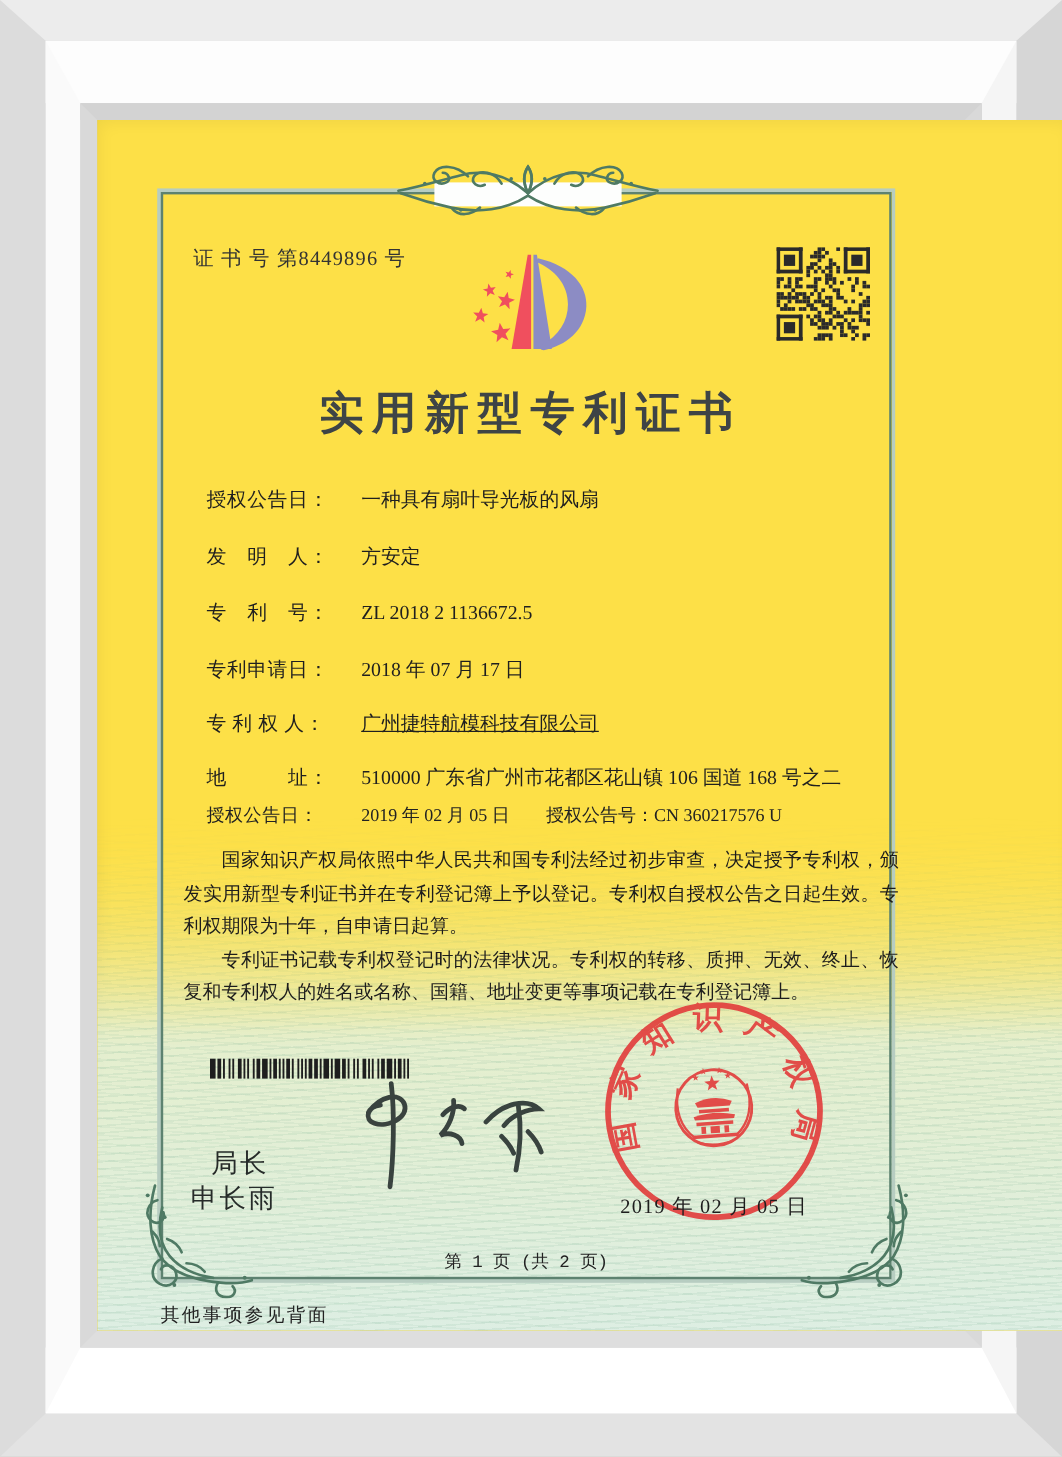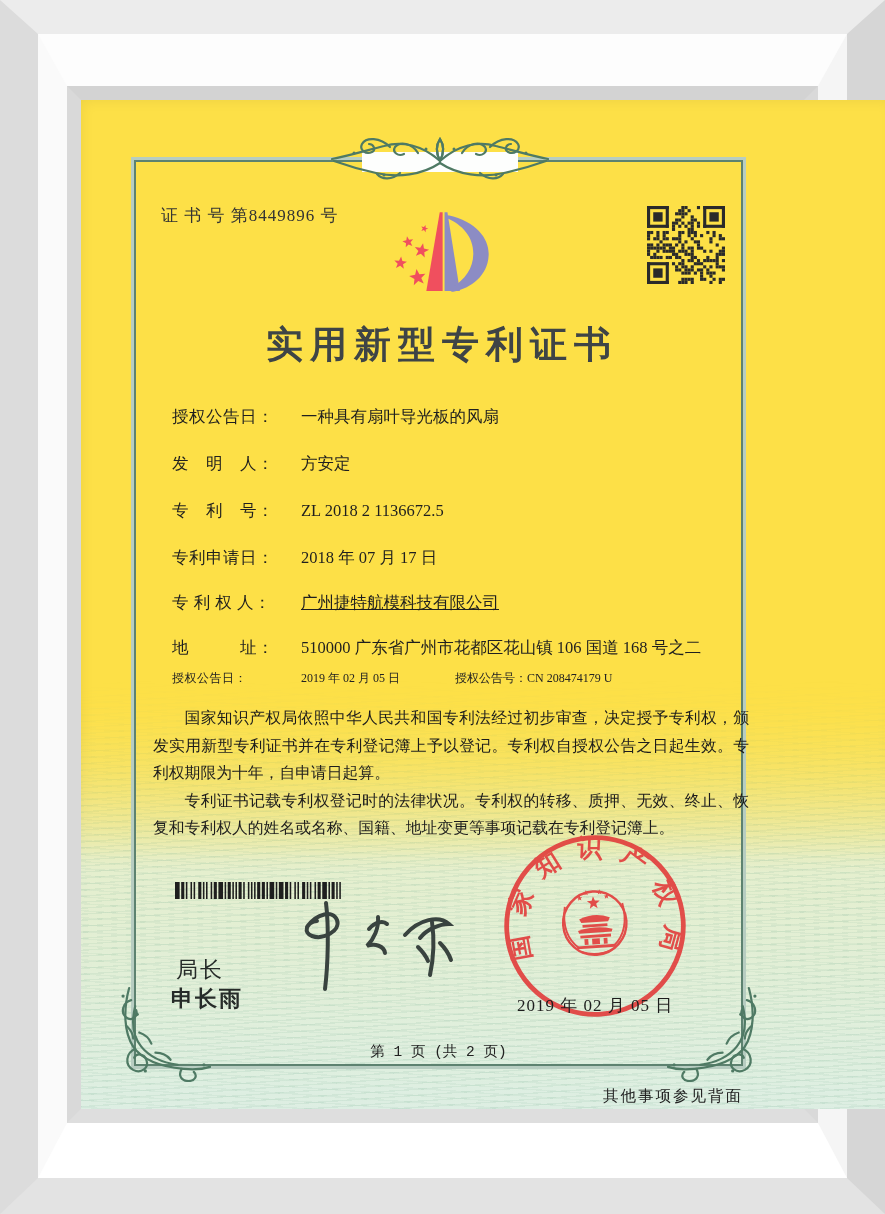--- a/index.html
+++ b/index.html
@@ -28,30 +28,30 @@
     -webkit-mask-image:linear-gradient(180deg,transparent 0,#000 42%);
     mask-image:linear-gradient(180deg,transparent 0,#000 42%);}
   .border-rect{position:absolute;left:53px;top:60px;width:609px;height:906px;
     border:2px solid var(--border-green);box-shadow:0 0 0 3px #b7cdc1;}
   .cert-no{left:80px;top:104px;font-size:17px;letter-spacing:1px;color:#333;white-space:nowrap;}
   .title{left:53px;top:220px;width:609px;text-align:center;font-size:37px;font-weight:600;
          letter-spacing:7px;padding-left:7px;color:#3e4446;white-space:nowrap;}
   .frow{position:absolute;left:0;white-space:nowrap;font-size:16.5px;color:#1f1f1f;}
   .flabel{display:inline-block;width:129px;letter-spacing:.5px;}
   .fields{left:91px;top:306px;width:560px;height:260px;}
-  .grant{left:91px;top:570px;width:560px;font-size:12px;white-space:nowrap;}
+  .grant{left:91px;top:570px;width:560px;font-size:15px;white-space:nowrap;}
   .grant .pair2{position:absolute;left:283px;top:0;}
   .paras{left:72px;top:604px;width:596px;font-size:15.8px;line-height:27.5px;
          text-align:justify;color:#1c1c1c;}
   .paras p{text-indent:2em;}
   .director{font-size:22px;color:#262b29;letter-spacing:2px;}
   .seal-date{left:418px;top:894px;width:192px;text-align:center;font-size:17px;
              color:#1d1d1d;z-index:6;letter-spacing:1px;}
   .pageno{left:53px;top:942px;width:609px;text-align:center;font-size:14.5px;color:#222;font-family:Liberation Mono, monospace;}
-  .backnote{left:53px;top:986px;width:609px;text-align:right;font-size:15.5px;color:#222;
+  .backnote{left:53px;top:986px;width:609px;text-align:left;font-size:15.5px;color:#222;
             letter-spacing:2px;font-family:Liberation Serif, serif;}
   .orn{z-index:3;} .seal-svg{z-index:5;opacity:.9;transform:rotate(-4deg);}
   svg .grn{stroke:var(--ornament-green);fill:none;stroke-width:2.2;stroke-linecap:round;}
   svg .grn-dot{fill:var(--ornament-green);}
   svg .red{fill:var(--seal-red);} svg .redln{stroke:var(--seal-red);fill:none;}
 </style>
 </head>
 <body>
 
 <div class="f1">
@@ -328,21 +328,21 @@
             <div class="frow" style="top: 0px;"><span class="flabel">授权公告日：</span><span>一种具有扇叶导光板的风扇</span></div>
             <div class="frow" style="top: 47px;"><span class="flabel">发　明　人：</span><span>方安定</span></div>
             <div class="frow" style="top: 94px;"><span class="flabel">专　利　号：</span><span>ZL 2018 2 1136672.5</span></div>
             <div class="frow" style="top: 141px;"><span class="flabel">专利申请日：</span><span>2018 年 07 月 17 日</span></div>
             <div class="frow" style="top: 186px; text-decoration: underline;"><span class="flabel">专 利 权 人：</span><span>广州捷特航模科技有限公司</span></div>
             <div class="frow" style="top: 231px;"><span class="flabel">地　　　址：</span><span>510000 广东省广州市花都区花山镇 106 国道 168 号之二</span></div>
           </div>
 
     <div class="abs grant">
       <span class="flabel">授权公告日：</span><span>2019 年 02 月 05 日</span>
-      <span class="pair2"><span>授权公告号：</span><span>CN 208474179 U</span></span>
+      <span class="pair2"><span>授权公告号：</span><span>CN 360217576 U</span></span>
     </div>
 
     <div class="abs paras" id="paras">
             <p>国家知识产权局依照中华人民共和国专利法经过初步审查，决定授予专利权，颁发实用新型专利证书并在专利登记簿上予以登记。专利权自授权公告之日起生效。专利权期限为十年，自申请日起算。</p>
             <p>专利证书记载专利权登记时的法律状况。专利权的转移、质押、无效、终止、恢复和专利权人的姓名或名称、国籍、地址变更等事项记载在专利登记簿上。</p>
           </div>
 
     <svg class="abs" id="barcode" style="left:94px;top:782px;" width="166" height="17" viewBox="0 0 166 17">
             <rect x="0.00" y="0" width="4.65" height="17" fill="#1e1e1e"></rect>
             <rect x="6.20" y="0" width="3.10" height="17" fill="#1e1e1e"></rect>
@@ -380,21 +380,21 @@
             <rect x="139.50" y="0" width="1.55" height="17" fill="#1e1e1e"></rect>
             <rect x="142.60" y="0" width="3.10" height="17" fill="#1e1e1e"></rect>
             <rect x="147.25" y="0" width="4.65" height="17" fill="#1e1e1e"></rect>
             <rect x="153.45" y="0" width="1.55" height="17" fill="#1e1e1e"></rect>
             <rect x="156.55" y="0" width="3.10" height="17" fill="#1e1e1e"></rect>
             <rect x="161.20" y="0" width="1.55" height="17" fill="#1e1e1e"></rect>
             <rect x="164.30" y="0" width="1.55" height="17" fill="#1e1e1e"></rect>
           </svg>
 
     <div class="abs director" style="left:95px;top:855px;">局长</div>
-    <div class="abs director" style="left:90px;top:884px;font-weight:bold;">申长雨</div>
+    <div class="abs director" style="left:78px;top:884px;">申长雨</div>
 
     <svg class="abs" style="left:200px;top:795px;" width="195" height="100" viewBox="0 0 195 100">
       <g stroke="#39433f" stroke-width="4" fill="none" stroke-linecap="round">
         <path d="M26,32 C36,18 52,15 56,25 C60,36 42,45 31,41 C22,38 25,27 36,26"></path>
         <path d="M45,8 C48,32 47,70 44,94"></path>
         <path d="M88,34 C94,27 102,25 106,29"></path>
         <path d="M97,22 C98,33 93,44 86,51 C94,48 103,51 104,58"></path>
         <path d="M124,40 C138,24 158,20 168,29 C159,29 146,34 139,43"></path>
         <path d="M151,27 C154,48 152,66 149,80"></path>
         <path d="M137,52 C141,56 145,61 147,66"></path>

